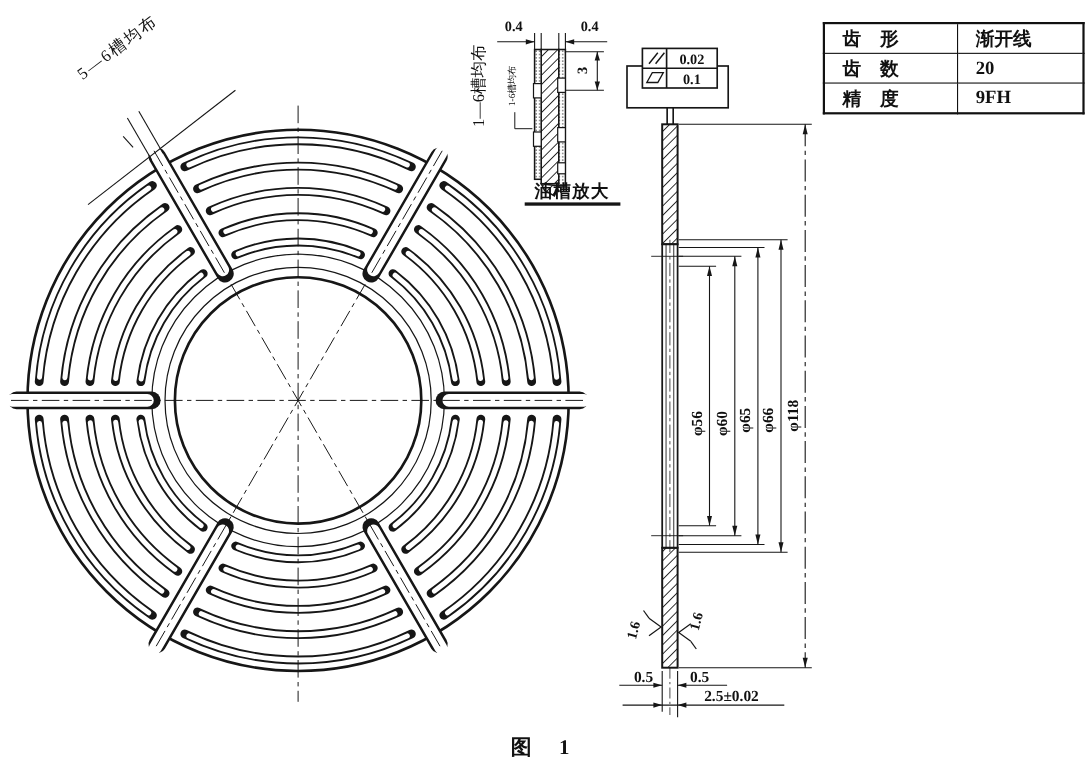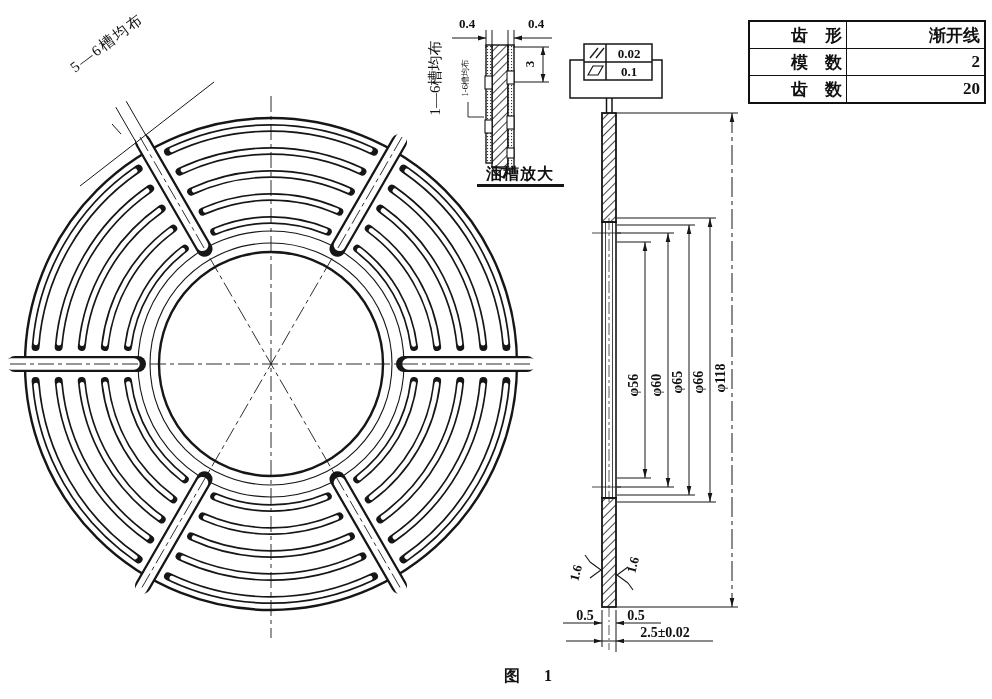--- a/index.html
+++ b/index.html
@@ -2,28 +2,28 @@
 <html><head>
 <meta charset="utf-8">
 <style>
   html,body{margin:0;padding:0;background:#e8e8e8;}
   #stage{position:relative;width:992px;height:699px;background:#ffffff;overflow:hidden;
          font-family:"Liberation Serif","DejaVu Serif",serif;color:#111;}
   .abs{position:absolute;}
   
   #spec-table{left:748px;top:20px;width:238px;border-collapse:collapse;
               border:2.5px solid #111;}
-  #spec-table td{border:1.6px solid #111;height:26px;text-align:right;
-                 font-weight:bold;font-size:17px;padding:0 4px;white-space:nowrap;}
+  #spec-table td{border:1.6px solid #111;height:26px;text-align:left;
+                 font-weight:bold;font-size:17px;padding:0 16px;white-space:nowrap;}
   #spec-table td.lbl{width:88px;}
   
   #front-label{left:78px;top:58px;width:170px;transform:rotate(-37deg);
                transform-origin:0 100%;font-size:15px;letter-spacing:2px;}
-  #fig-caption{left:430px;top:666px;width:132px;text-align:right;
-               font-size:16px;font-weight:bold;letter-spacing:10px;}
+  #fig-caption{left:430px;top:666px;width:132px;text-align:center;
+               font-size:19px;font-weight:bold;letter-spacing:10px;}
   svg text{font-family:"Liberation Serif","DejaVu Serif",serif;fill:#111;}
   .dim{font-size:14px;font-weight:bold;}
   .dim-s{font-size:13px;font-weight:bold;}
   .cjk{font-size:15px;}
   .cjk-s{font-size:8.5px;}
   .detail-cap{font-size:16px;font-weight:bold;letter-spacing:1px;}
 </style>
 </head>
 <body>
 
@@ -274,24 +274,24 @@
 
   <div id="front-label" class="abs">5—6槽均布</div>
 
   <table id="spec-table" class="abs">
     <tbody>
       <tr>
           <td class="lbl">齿　形</td>
           <td>渐开线</td>
         </tr>
       <tr>
-          <td class="lbl">模　数</td>
-          <td>2</td>
-        </tr>
-      <tr>
           <td class="lbl">齿　数</td>
           <td>20</td>
         </tr>
+      <tr>
+          <td class="lbl">精　度</td>
+          <td>9FH</td>
+        </tr>
     </tbody>
   </table>
 
   <div id="fig-caption" class="abs">图 1</div>
 </div>
 
 </body></html>

